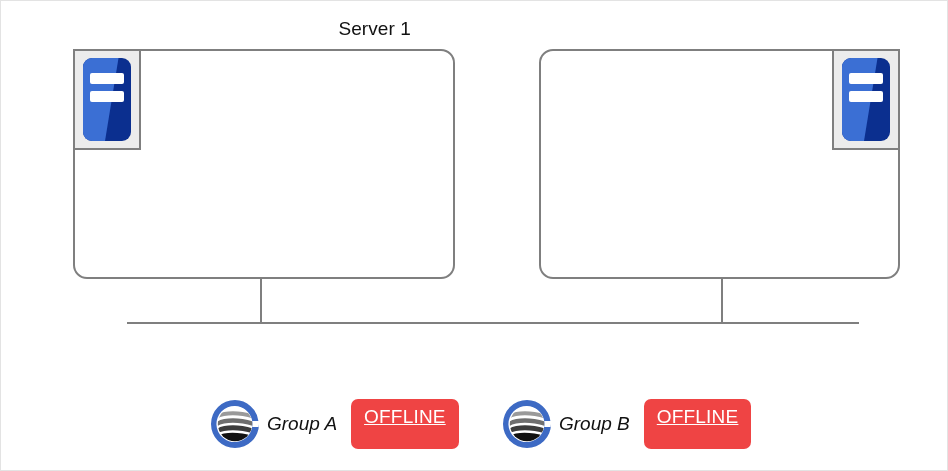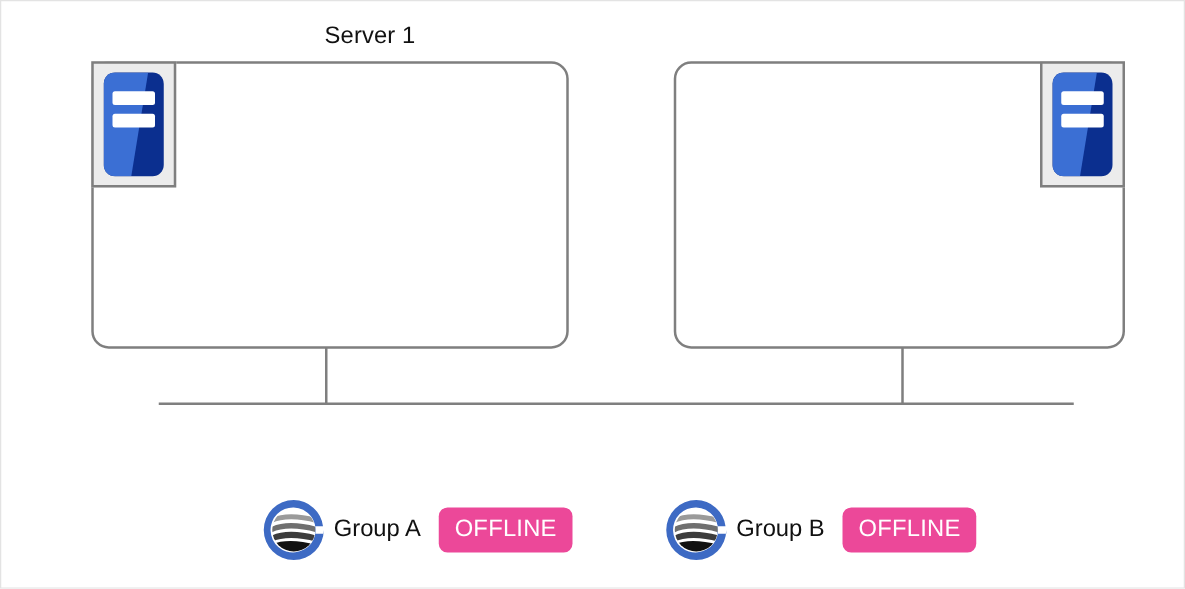--- a/index.html
+++ b/index.html
@@ -22,21 +22,21 @@
 
   
   .server-title {
     position: absolute;
     font-size: 19px;
     color: #111111;
     white-space: nowrap;
     text-align: center;
     letter-spacing: 0.1px;
   }
-  #server1-title { left: 180px; top: 17px; width: 230px; }
+  #server1-title { left: 180px; top: 17px; width: 230px; text-align: right; }
   #server2-title { left: 580px; top: 17px; width: 230px; }
 
   
   .server-box {
     position: absolute;
     border: 2px solid #7f7f7f;
     border-radius: 14px;
     background: #ffffff;
     box-sizing: border-box;
   }
@@ -106,44 +106,46 @@
   }
 
   
   .group-row {
     position: absolute;
     display: flex;
     align-items: center;
     height: 50px;
   }
   #group-a-row { left: 208px; top: 398px; }
-  #group-b-row { left: 530px; top: 398px; }
+  #group-b-row { left: 500px; top: 398px; }
 
   .group-icon {
     width: 52px;
     height: 52px;
     flex: 0 0 52px;
     display: block;
   }
   .group-label {
     font-size: 19px;
     color: #111111;
     margin-left: 6px;
     white-space: nowrap;
+    font-style: italic;
   }
   .status-badge {
     margin-left: 14px;
-    background: #ec4899;
+    background: #ef4444;
     color: #ffffff;
     font-size: 19px;
     line-height: 1;
-    padding: 8px 13px 9px 13px;
+    padding: 8px 13px 23px 13px;
     border-radius: 7px;
     white-space: nowrap;
     letter-spacing: 0.2px;
+    text-decoration: underline;
   }
 </style>
 </head>
 <body>
 
 <div id="page">
 
   <div id="server1-title" class="server-title">Server 1</div>
 
   <div id="server1-box" class="server-box"></div>

